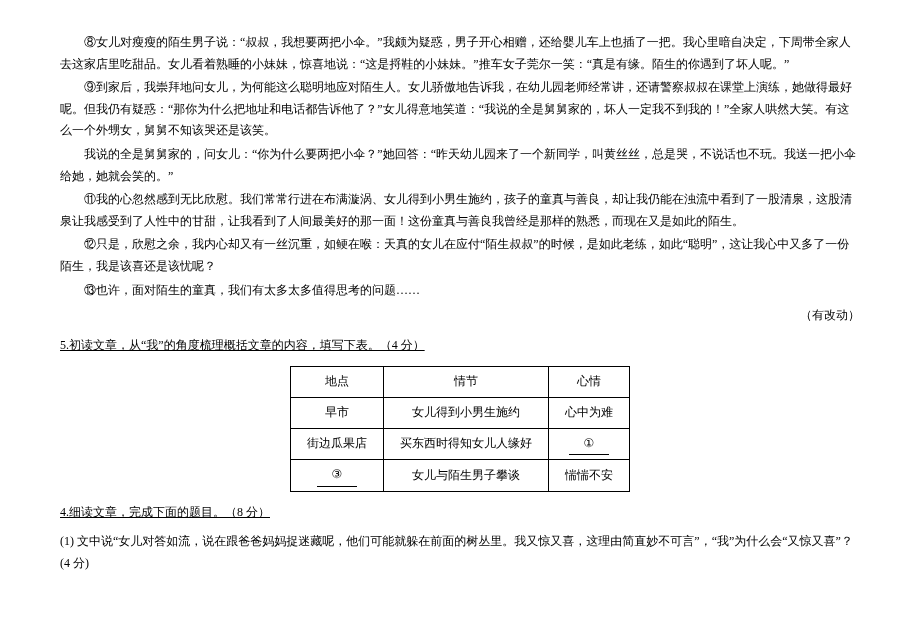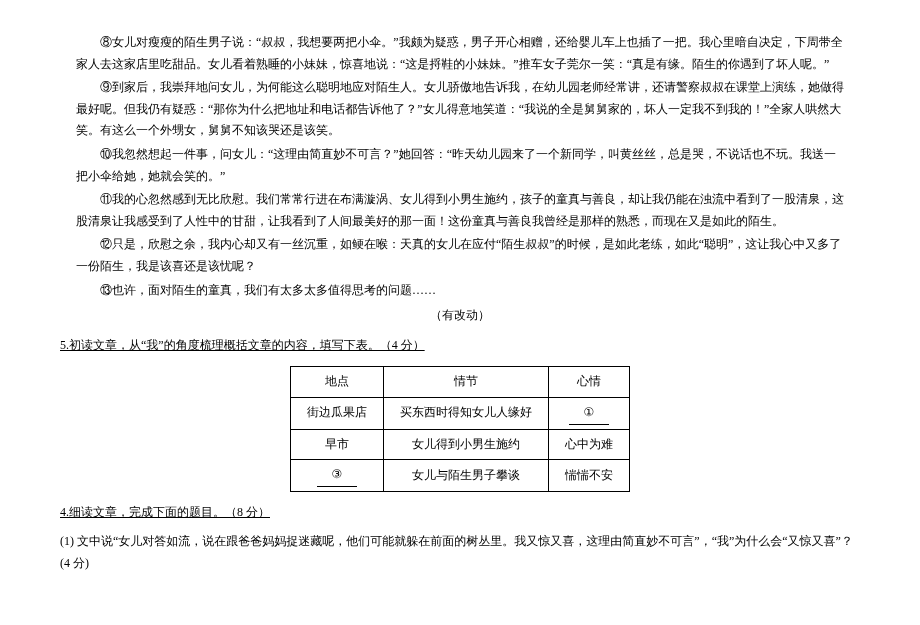--- a/index.html
+++ b/index.html
@@ -8,31 +8,31 @@
       line-height: 1.8;
       margin: 0;
       padding: 30px 60px;
       width: 920px;
       box-sizing: border-box;
       color: #000;
       background: #fff;
     }
     .paragraph {
       text-indent: 2em;
-      margin: 2px 16px;
+      margin: 2px 0;
     }
     .question {
       margin: 8px 0;
       text-decoration: underline;
     }
     .sub-question {
       margin: 6px 0 20px 0;
     }
     .right-note {
-      text-align: center;
+      text-align: right;
       margin: 4px 0;
     }
     table {
       margin: 10px auto;
       border-collapse: collapse;
     }
     table td, table th {
       border: 1px solid #000;
       padding: 4px 16px;
       text-align: center;
@@ -44,45 +44,45 @@
       min-width: 40px;
     }
   </style>
 </head>
 <body>
 
 
 
 <p class="paragraph">⑧女儿对瘦瘦的陌生男子说：“叔叔，我想要两把小伞。”我颇为疑惑，男子开心相赠，还给婴儿车上也插了一把。我心里暗自决定，下周带全家人去这家店里吃甜品。女儿看着熟睡的小妹妹，惊喜地说：“这是捋鞋的小妹妹。”推车女子莞尔一笑：“真是有缘。陌生的你遇到了坏人呢。”</p>
 <p class="paragraph">⑨到家后，我崇拜地问女儿，为何能这么聪明地应对陌生人。女儿骄傲地告诉我，在幼儿园老师经常讲，还请警察叔叔在课堂上演练，她做得最好呢。但我仍有疑惑：“那你为什么把地址和电话都告诉他了？”女儿得意地笑道：“我说的全是舅舅家的，坏人一定我不到我的！”全家人哄然大笑。有这么一个外甥女，舅舅不知该哭还是该笑。</p>
-<p class="paragraph">⑩我忽然想起一件事，问女儿：“这理由简直妙不可言？”她回答：“昨天幼儿园来了一个新同学，叫黄丝丝，总是哭，不说话也不玩。我送一把小伞给她，她就会笑的。”</p>
+<p class="paragraph">我说的全是舅舅家的，问女儿：“你为什么要两把小伞？”她回答：“昨天幼儿园来了一个新同学，叫黄丝丝，总是哭，不说话也不玩。我送一把小伞给她，她就会笑的。”</p>
 <p class="paragraph">⑪我的心忽然感到无比欣慰。我们常常行进在布满漩涡、女儿得到小男生施约，孩子的童真与善良，却让我仍能在浊流中看到了一股清泉，这股清泉让我感受到了人性中的甘甜，让我看到了人间最美好的那一面！这份童真与善良我曾经是那样的熟悉，而现在又是如此的陌生。</p>
 <p class="paragraph">⑫只是，欣慰之余，我内心却又有一丝沉重，如鲠在喉：天真的女儿在应付“陌生叔叔”的时候，是如此老练，如此“聪明”，这让我心中又多了一份陌生，我是该喜还是该忧呢？</p>
 <p class="paragraph">⑬也许，面对陌生的童真，我们有太多太多值得思考的问题……</p>
 
 <p class="right-note">（有改动）</p>
 
 <p class="question">5.初读文章，从“我”的角度梳理概括文章的内容，填写下表。（4 分）</p>
 
 <table>
   <tbody>
       <tr>
     <th>地点</th>
     <th>情节</th>
     <th>心情</th>
   </tr>
   <tr>
+    <td>早市</td>
+    <td>女儿得到小男生施约</td>
+    <td>心中为难</td>
+  </tr>
+  <tr>
     <td>街边瓜果店</td>
     <td>买东西时得知女儿人缘好</td>
     <td><span class="underline">①</span></td>
-  </tr>
-  <tr>
-    <td>早市</td>
-    <td>女儿得到小男生施约</td>
-    <td>心中为难</td>
   </tr>
   <tr>
     <td><span class="underline">③</span></td>
     <td>女儿与陌生男子攀谈</td>
     <td>惴惴不安</td>
   </tr>
 </tbody>
   </table>
 
 <p class="question">4.细读文章，完成下面的题目。（8 分）</p>

